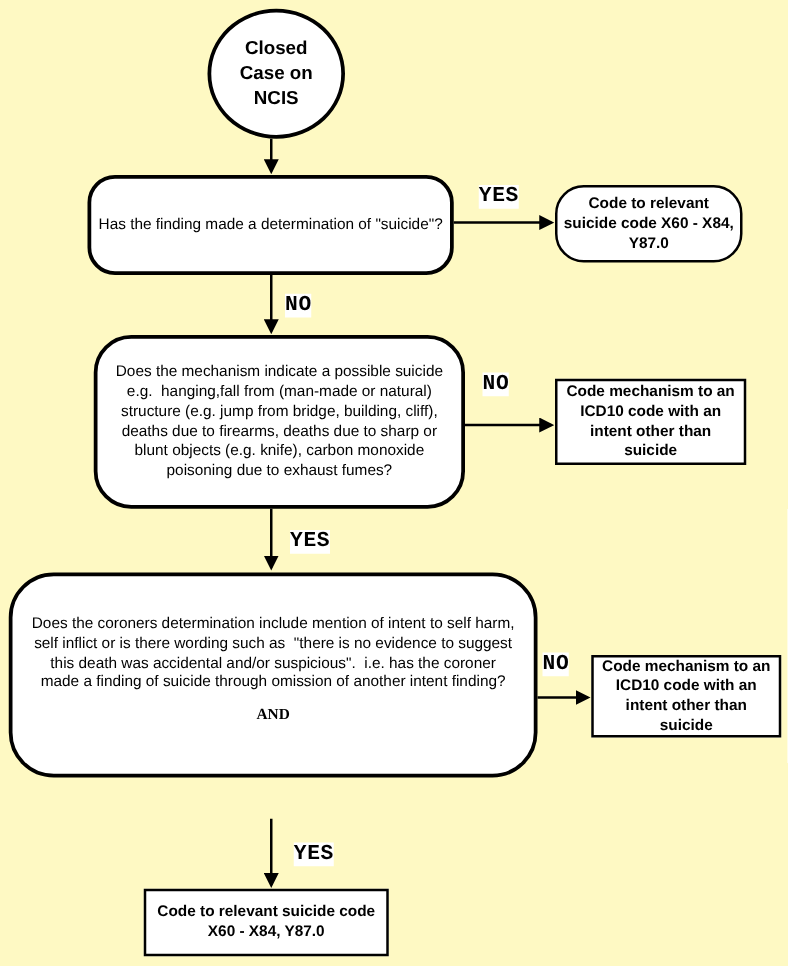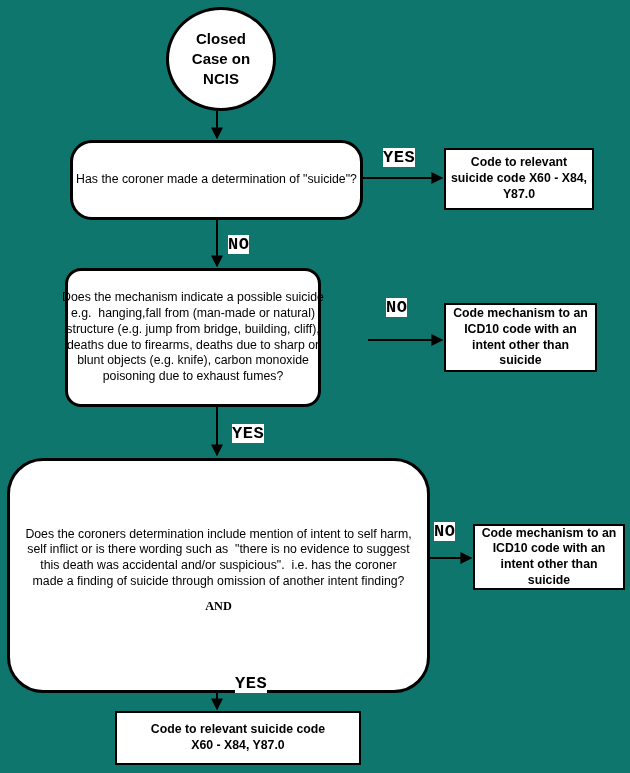--- a/index.html
+++ b/index.html
@@ -2,21 +2,21 @@
 <html><head>
 <meta charset="utf-8">
 <style>
   * { margin: 0; padding: 0; box-sizing: border-box; }
   html, body { background: #ffffff; }
   body { font-family: "Liberation Sans", sans-serif; color: #000; }
   .canvas {
     position: relative;
     width: 630px;
     height: 773px;
-    background: #0f766e;
+    background: #fef9c3;
     overflow: hidden;
   }
   .arrows { position: absolute; left: 0; top: 0; width: 630px; height: 773px; }
   .node {
     position: absolute;
     display: flex;
     flex-direction: column;
     align-items: center;
     justify-content: center;
     text-align: center;
@@ -65,61 +65,61 @@
     <path d="M217 655 V 708" stroke="#000" stroke-width="2" fill="none" marker-end="url(#ah)"></path>
   </svg>
 
   <div class="node start" style="left:166px; top:7px; width:110px; height:104px;">
     <div class="txt">Closed
 Case on
 NCIS</div>
   </div>
 
   <div class="node decision" style="left:70px; top:140px; width:293px; height:80px; border-radius:22px;">
-    <div class="txt">Has the coroner made a determination of "suicide"?</div>
+    <div class="txt">Has the finding made a determination of "suicide"?</div>
   </div>
 
-  <div class="node outcome" style="left:444px; top:148px; width:150px; height:62px;">
+  <div class="node outcome" style="left:444px; top:148px; width:150px; height:62px;border-radius:23px;">
     <div class="txt">Code to relevant
 suicide code X60 - X84,
 Y87.0</div>
   </div>
 
-  <div class="node decision" style="left:65px; top:268px; width:256px; height:139px; border-radius:16px;">
+  <div class="node decision" style="left:75px; top:268px; width:297px; height:139px; border-radius:30px;">
     <div class="txt">Does the mechanism indicate a possible suicide
 e.g.  hanging,fall from (man-made or natural)
 structure (e.g. jump from bridge, building, cliff),
 deaths due to firearms, deaths due to sharp or
 blunt objects (e.g. knife), carbon monoxide
 poisoning due to exhaust fumes?</div>
   </div>
 
   <div class="node outcome" style="left:444px; top:303px; width:153px; height:69px;">
     <div class="txt">Code mechanism to an
 ICD10 code with an
 intent other than
 suicide</div>
   </div>
 
-  <div class="node decision" style="left:7px; top:458px; width:423px; height:235px; border-radius:36px;">
+  <div class="node decision" style="left:7px; top:458px; width:423px; height:164px; border-radius:36px;">
     <div class="txt">Does the coroners determination include mention of intent to self harm,
 self inflict or is there wording such as  "there is no evidence to suggest
 this death was accidental and/or suspicious".  i.e. has the coroner
 made a finding of suicide through omission of another intent finding?</div>
     <div class="and">AND</div>
   </div>
 
   <div class="node outcome" style="left:473px; top:524px; width:152px; height:66px;">
     <div class="txt">Code mechanism to an
 ICD10 code with an
 intent other than
 suicide</div>
   </div>
 
-  <div class="node outcome" style="left:115px; top:711px; width:246px; height:54px;">
+  <div class="node outcome" style="left:115px; top:711px; width:196px; height:54px;">
     <div class="txt">Code to relevant suicide code
 X60 - X84, Y87.0</div>
   </div>
 
   <div class="edge-label" style="left:383px; top:148px;">YES</div>
   <div class="edge-label" style="left:228px; top:235px;">NO</div>
   <div class="edge-label" style="left:386px; top:298px;">NO</div>
   <div class="edge-label" style="left:232px; top:424px;">YES</div>
   <div class="edge-label" style="left:434px; top:522px;">NO</div>
   <div class="edge-label" style="left:235px; top:674px;">YES</div>

